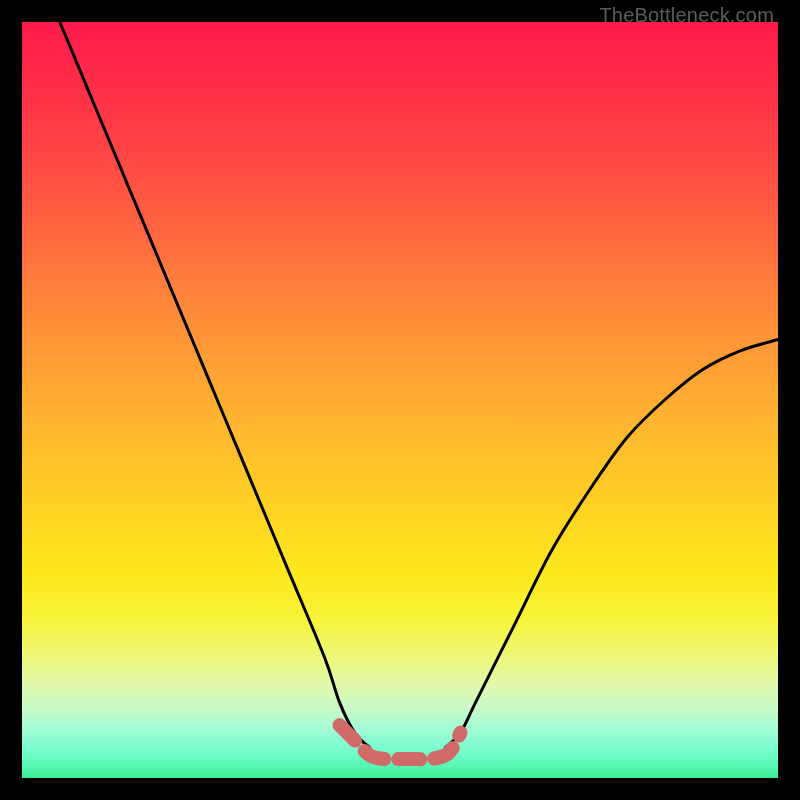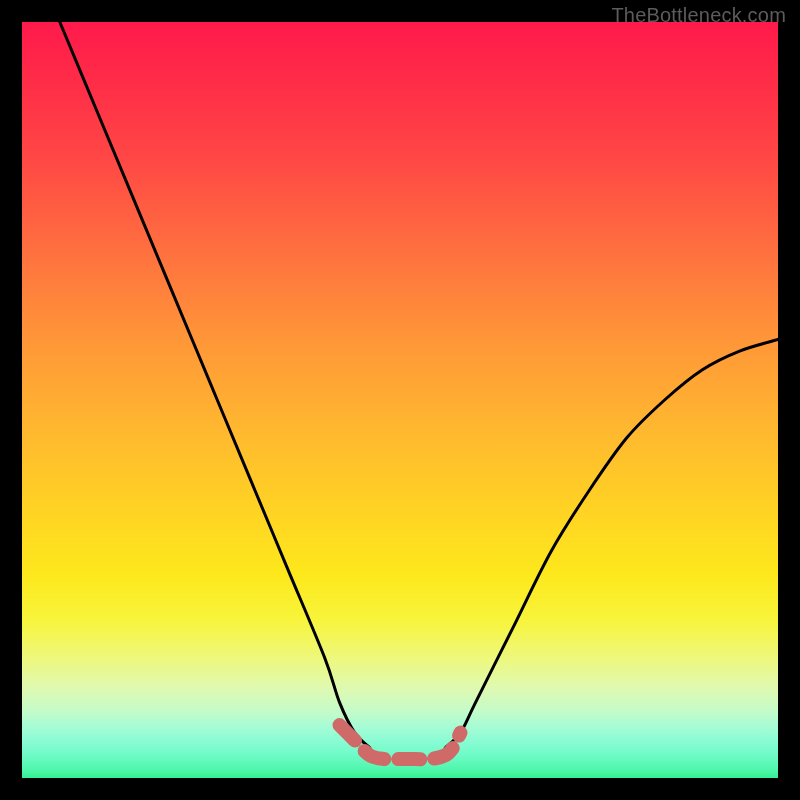--- a/index.html
+++ b/index.html
@@ -13,21 +13,21 @@
   }
   .frame {
     position: relative;
     width: 800px;
     height: 800px;
     background: #000;
   }
   .watermark {
     position: absolute;
     top: 4px;
-    right: 14px;
+    right: 26px;
     color: #5c5c5c;
     font-size: 20px;
     font-weight: 500;
     letter-spacing: 0.2px;
     z-index: 50;
   }
   .plot {
     position: absolute;
     left: 22px;
     top: 22px;

